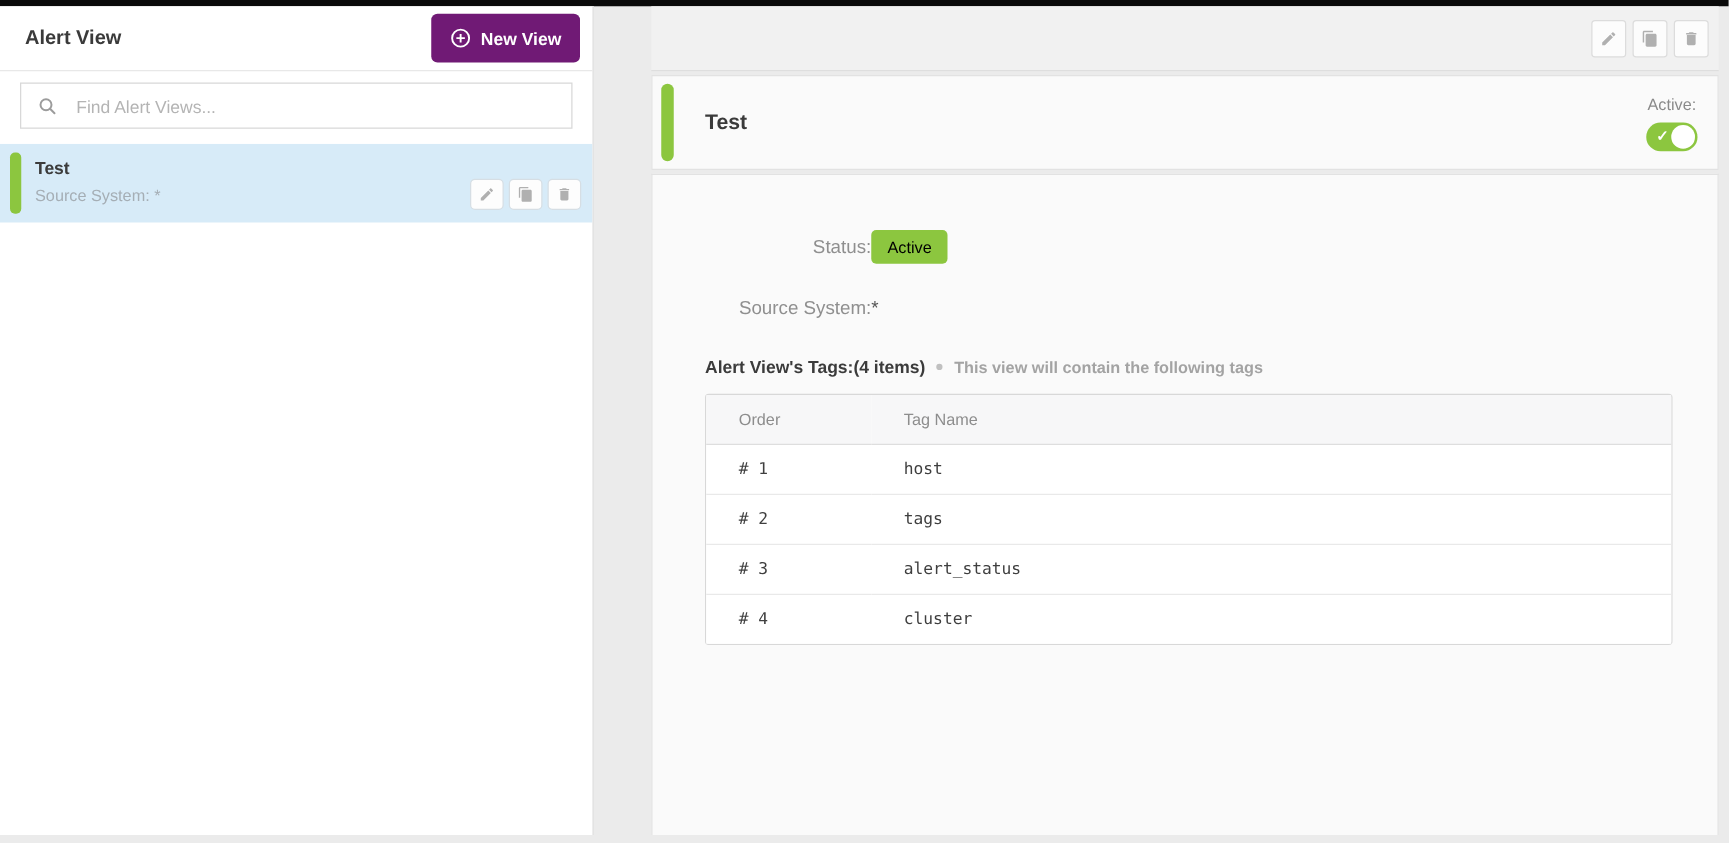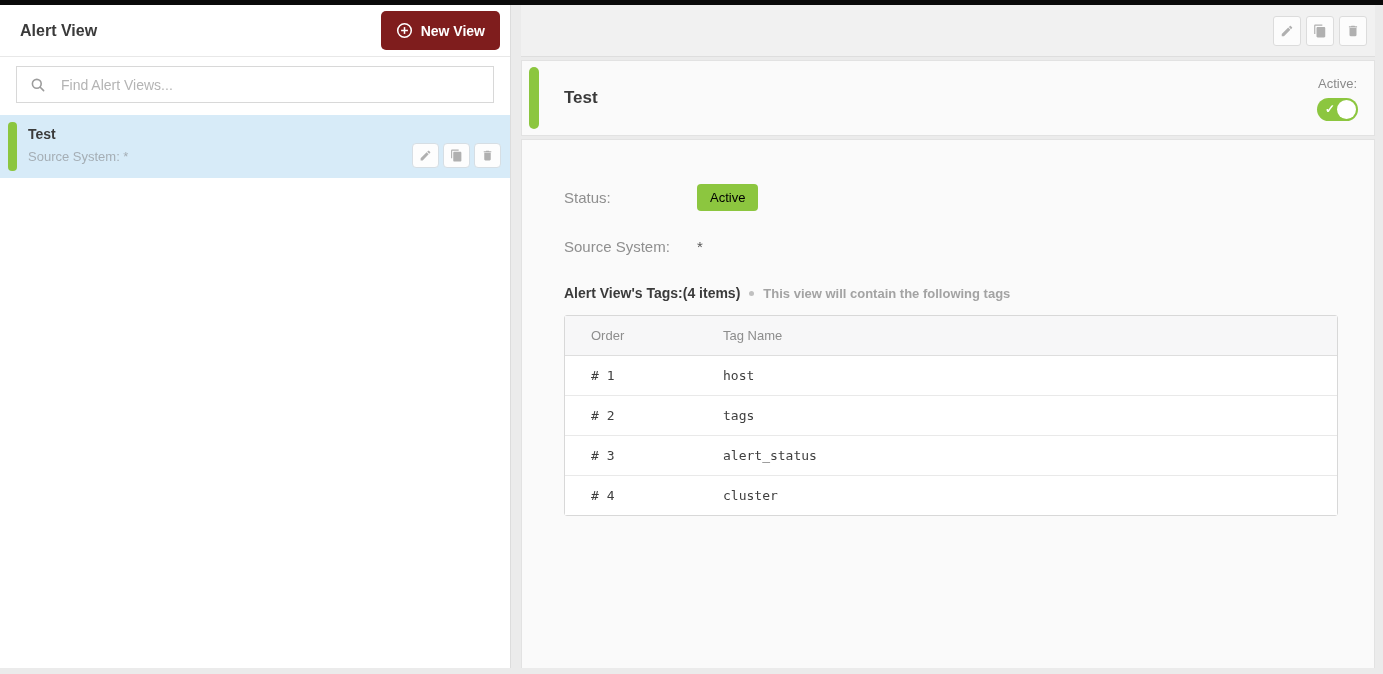--- a/index.html
+++ b/index.html
@@ -3,21 +3,21 @@
 <meta charset="utf-8">
 <style>
   * { box-sizing: border-box; margin: 0; padding: 0; }
   html, body { width: 1383px; height: 674px; }
   body {
     background: #ebebeb;
     font-family: "Liberation Sans", sans-serif;
     overflow: hidden;
   }
   .top-strip { height: 5px; background: #0a0a0a; }
-  .app { display: flex; height: 663px; }
+  .app { display: flex; height: 663px; gap: 36px; }
 
   
   .sidebar {
     width: 513px;
     background: #ffffff;
     border-right: 1px solid #dcdcdc;
     display: flex;
     flex-direction: column;
   }
   .sidebar-header {
@@ -26,21 +26,21 @@
     align-items: center;
     justify-content: space-between;
     padding: 0 10px 0 20px;
     border-bottom: 1px solid #e8e8e8;
   }
   .sidebar-title { font-size: 16px; font-weight: bold; color: #3a3a3a; }
   .new-view-btn {
     display: flex;
     align-items: center;
     gap: 8px;
-    background: #7f1d1d;
+    background: #701a75;
     color: #ffffff;
     font-size: 14px;
     font-weight: bold;
     border: none;
     border-radius: 5px;
     padding: 11px 15px;
     cursor: pointer;
     font-family: "Liberation Sans", sans-serif;
     margin-left: 43px;
   }
@@ -192,21 +192,21 @@
 
   .detail-body {
     flex: 1;
     margin-top: 3px;
     background: #fafafa;
     border: 1px solid #e2e2e2;
     border-bottom: none;
     padding: 44px 36px 0 42px;
   }
   .detail-row { display: flex; align-items: center; margin-bottom: 22px; min-height: 26px; }
-  .detail-label { width: 133px; font-size: 15px; color: #8f8f8f; flex-shrink: 0; }
+  .detail-label { width: 133px; font-size: 15px; color: #8f8f8f; flex-shrink: 0; text-align: right; }
   .status-badge {
     background: #8cc63f;
     color: #000000;
     font-size: 13px;
     font-weight: normal;
     border-radius: 4px;
     padding: 6px 13px;
   }
   .source-value { font-size: 15px; color: #555; }
 

